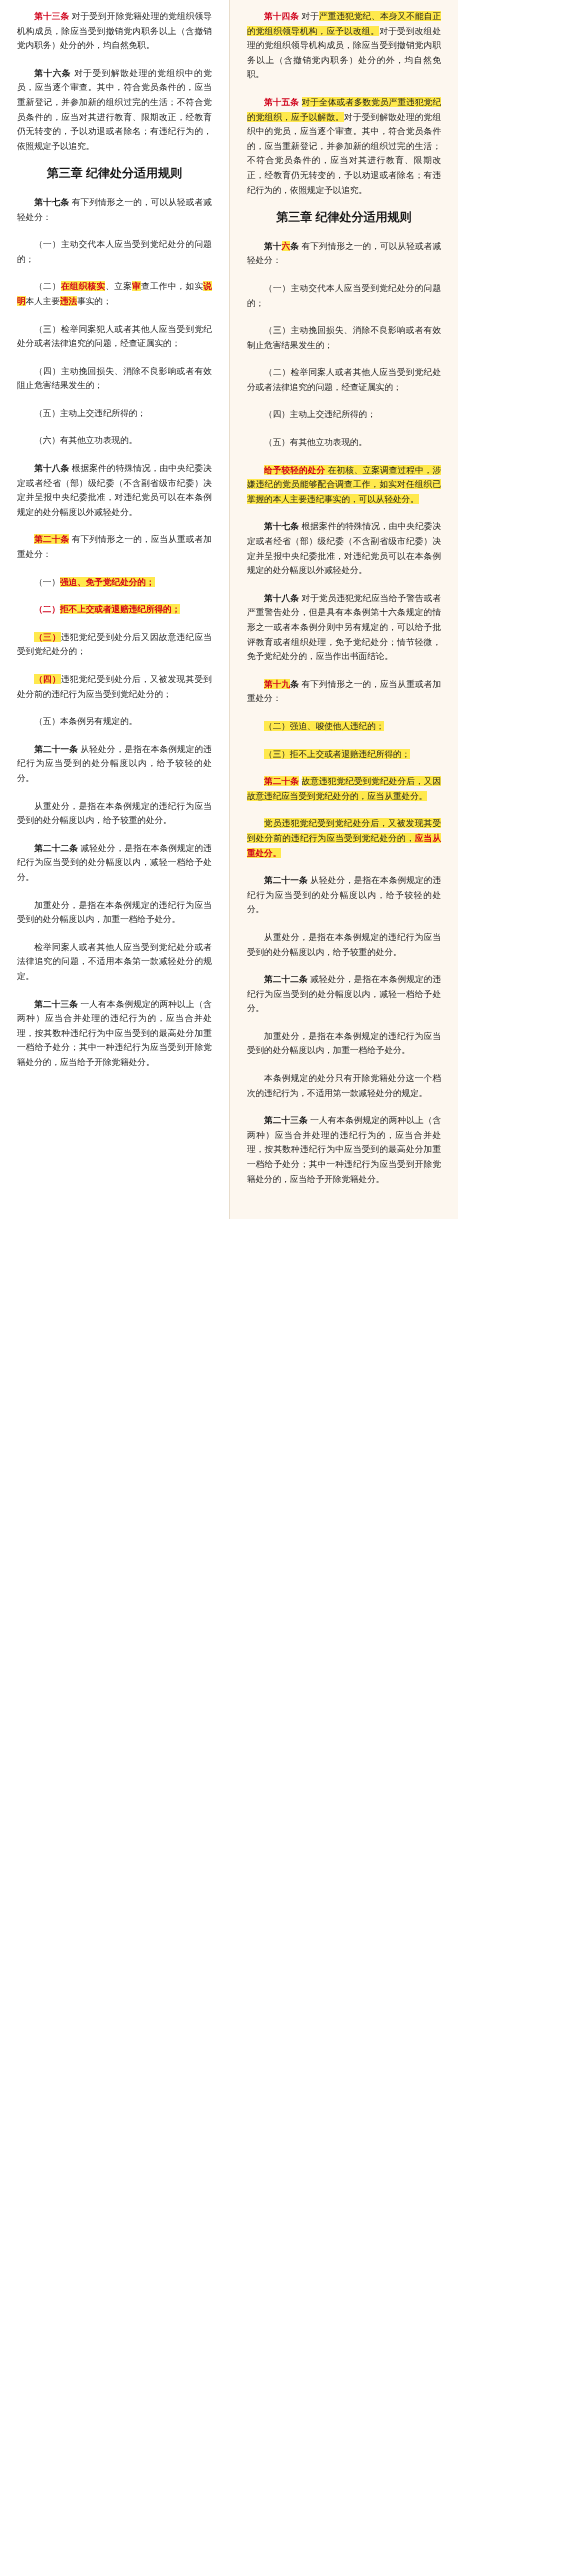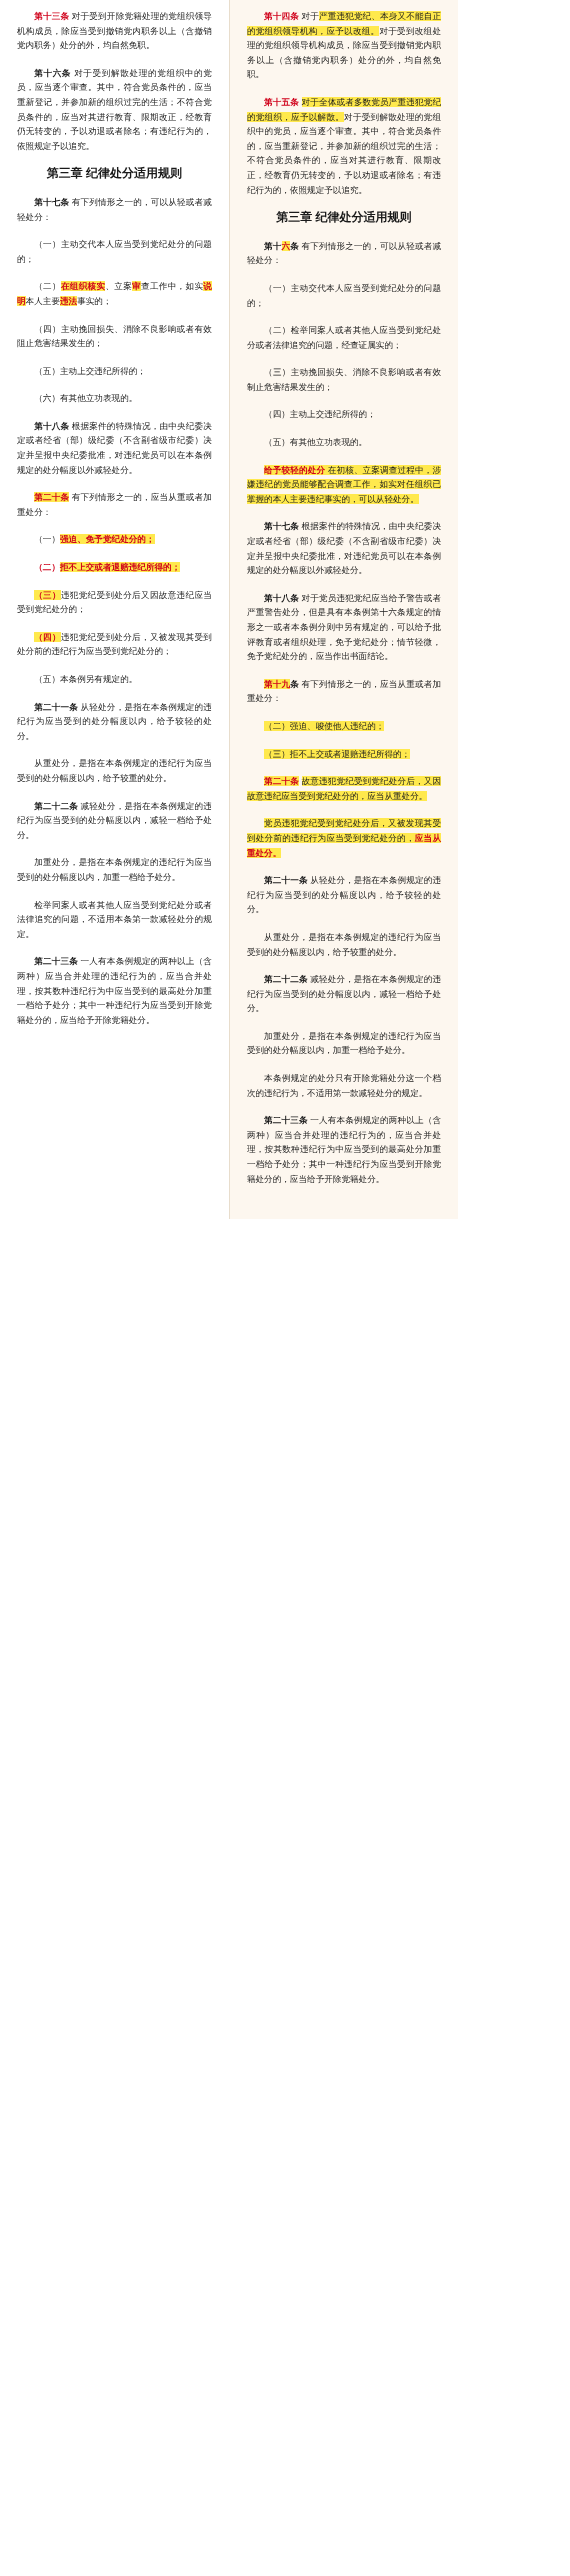--- a/index.html
+++ b/index.html
@@ -76,20 +76,21 @@
 
 <div class="page">
   <div class="columns">
     <div class="col col-left" id="left-col">
         <p class="para indent"><span class="art red">第十三条</span><span>  对于受到开除党籍处理的党组织领导机构成员，除应当受到撤销党内职务以上（含撤销党内职务）处分的外，均自然免职。</span></p>
         <p class="para indent"><span class="art">第十六条</span><span>  对于受到解散处理的党组织中的党员，应当逐个审查。其中，符合党员条件的，应当重新登记，并参加新的组织过完的生活；不符合党员条件的，应当对其进行教育、限期改正，经教育仍无转变的，予以劝退或者除名；有违纪行为的，依照规定予以追究。</span></p>
         <div class="chapter">第三章  纪律处分适用规则</div>
         <p class="para indent"><span class="art">第十七条</span><span>  有下列情形之一的，可以从轻或者减轻处分：</span></p>
         <p class="para indent"><span>（一）主动交代本人应当受到党纪处分的问题的；</span></p>
         <p class="para indent"><span>（二）</span><span class="hl-red">在组织核实</span><span>、立案</span><span class="hl-red">审</span><span>查工作中，如实</span><span class="hl-red">说明</span><span>本人主要</span><span class="hl-red">违法</span><span>事实的；</span></p>
+        <p class="para indent"><span>（三）检举同案犯人或者其他人应当受到党纪处分或者法律追究的问题，经查证属实的；</span></p>
         <p class="para indent"><span>（四）主动挽回损失、消除不良影响或者有效阻止危害结果发生的；</span></p>
         <p class="para indent"><span>（五）主动上交违纪所得的；</span></p>
         <p class="para indent"><span>（六）有其他立功表现的。</span></p>
         <p class="para indent"><span class="art">第十八条</span><span>  根据案件的特殊情况，由中央纪委决定或者经省（部）级纪委（不含副省级市纪委）决定并呈报中央纪委批准，对违纪党员可以在本条例规定的处分幅度以外减轻处分。</span></p>
         <p class="para indent"><span class="art hl-red">第二十条</span><span>  有下列情形之一的，应当从重或者加重处分：</span></p>
         <p class="para indent"><span>（一）</span><span class="hl-red">强迫、免予党纪处分的；</span></p>
         <p class="para indent"><span class="red">（二）</span><span class="hl-red">拒不上交或者退赔违纪所得的；</span></p>
         <p class="para indent"><span class="hl-red">（三）</span><span>违犯党纪受到处分后又因故意违纪应当受到党纪处分的；</span></p>
         <p class="para indent"><span class="hl-red">（四）</span><span>违犯党纪受到处分后，又被发现其受到处分前的违纪行为应当受到党纪处分的；</span></p>
         <p class="para indent"><span>（五）本条例另有规定的。</span></p>
@@ -99,22 +100,22 @@
         <p class="para indent"><span>加重处分，是指在本条例规定的违纪行为应当受到的处分幅度以内，加重一档给予处分。</span></p>
         <p class="para indent"><span>检举同案人或者其他人应当受到党纪处分或者法律追究的问题，不适用本条第一款减轻处分的规定。</span></p>
         <p class="para indent"><span class="art">第二十三条</span><span>  一人有本条例规定的两种以上（含两种）应当合并处理的违纪行为的，应当合并处理，按其数种违纪行为中应当受到的最高处分加重一档给予处分；其中一种违纪行为应当受到开除党籍处分的，应当给予开除党籍处分。</span></p>
       </div>
     <div class="col col-right" id="right-col">
         <p class="para indent"><span class="art red">第十四条</span><span>  对于</span><span class="hl">严重违犯党纪、</span><span class="hl">本身又不能自正的党组织领导机构，应予以改组。</span><span>对于受到改组处理的党组织领导机构成员，除应当受到撤销党内职务以上（含撤销党内职务）处分的外，均自然免职。</span></p>
         <p class="para indent"><span class="art red">第十五条</span><span>  </span><span class="hl">对于全体或者多数党员严重违犯党纪的党组织，应予以解散。</span><span>对于受到解散处理的党组织中的党员，应当逐个审查。其中，符合党员条件的，应当重新登记，并参加新的组织过完的生活；不符合党员条件的，应当对其进行教育、限期改正，经教育仍无转变的，予以劝退或者除名；有违纪行为的，依照规定予以追究。</span></p>
         <div class="chapter">第三章  纪律处分适用规则</div>
         <p class="para indent"><span class="art">第十</span><span class="art hl-red">六</span><span class="art">条</span><span>  有下列情形之一的，可以从轻或者减轻处分：</span></p>
         <p class="para indent"><span>（一）主动交代本人应当受到党纪处分的问题的；</span></p>
+        <p class="para indent"><span>（三）主动挽回损失、消除不良影响或者有效制止危害结果发生的；</span></p>
         <p class="para indent"><span>（二）检举同案人或者其他人应当受到党纪处分或者法律追究的问题，经查证属实的；</span></p>
-        <p class="para indent"><span>（三）主动挽回损失、消除不良影响或者有效制止危害结果发生的；</span></p>
         <p class="para indent"><span>（四）主动上交违纪所得的；</span></p>
         <p class="para indent"><span>（五）有其他立功表现的。</span></p>
         <p class="para indent"><span class="hl-red">给予较轻的处分</span><span class="hl">  在</span><span class="hl">初核、立案调查过程中，涉嫌违纪的党员能够配合调查工作，如实</span><span class="hl">对任组织已掌握的本人主要违纪事实的，</span><span class="hl">可以从轻处分。</span></p>
         <p class="para indent"><span class="art">第十七条</span><span>  根据案件的特殊情况，由中央纪委决定或者经省（部）级纪委（不含副省级市纪委）决定并呈报中央纪委批准，对违纪党员可以在本条例规定的处分幅度以外减轻处分。</span></p>
         <p class="para indent"><span class="art">第十八条</span><span>  对于党员违犯党纪应当给予警告或者严重警告处分，但是具有本条例第十六条规定的情形之一或者本条例分则中另有规定的，可以给予批评教育或者组织处理，免予党纪处分；情节轻微，免予党纪处分的，应当作出书面结论。</span></p>
         <p class="para indent"><span class="art hl-red">第十</span><span class="art hl-red">九</span><span class="art">条</span><span>  有下列情形之一的，应当从重或者加重处分：</span></p>
         <p class="para indent"><span class="hl">（二）强迫、唆使他人违纪的；</span></p>
         <p class="para indent"><span class="hl">（三）拒不上交或者退赔违纪所得的；</span></p>
         <p class="para indent"><span class="art hl-red">第二十条</span><span>  </span><span class="hl">故意违犯党纪受到党纪处分后，又因故意违纪应当受到党纪处分的，</span><span class="hl">应当从重处分。</span></p>
         <p class="para indent"><span class="hl">党员违犯党纪受到党纪处分后，又被发现其受到处分前的违纪行为应当受到党纪处分的，</span><span class="hl-red">应当从重处分。</span></p>

